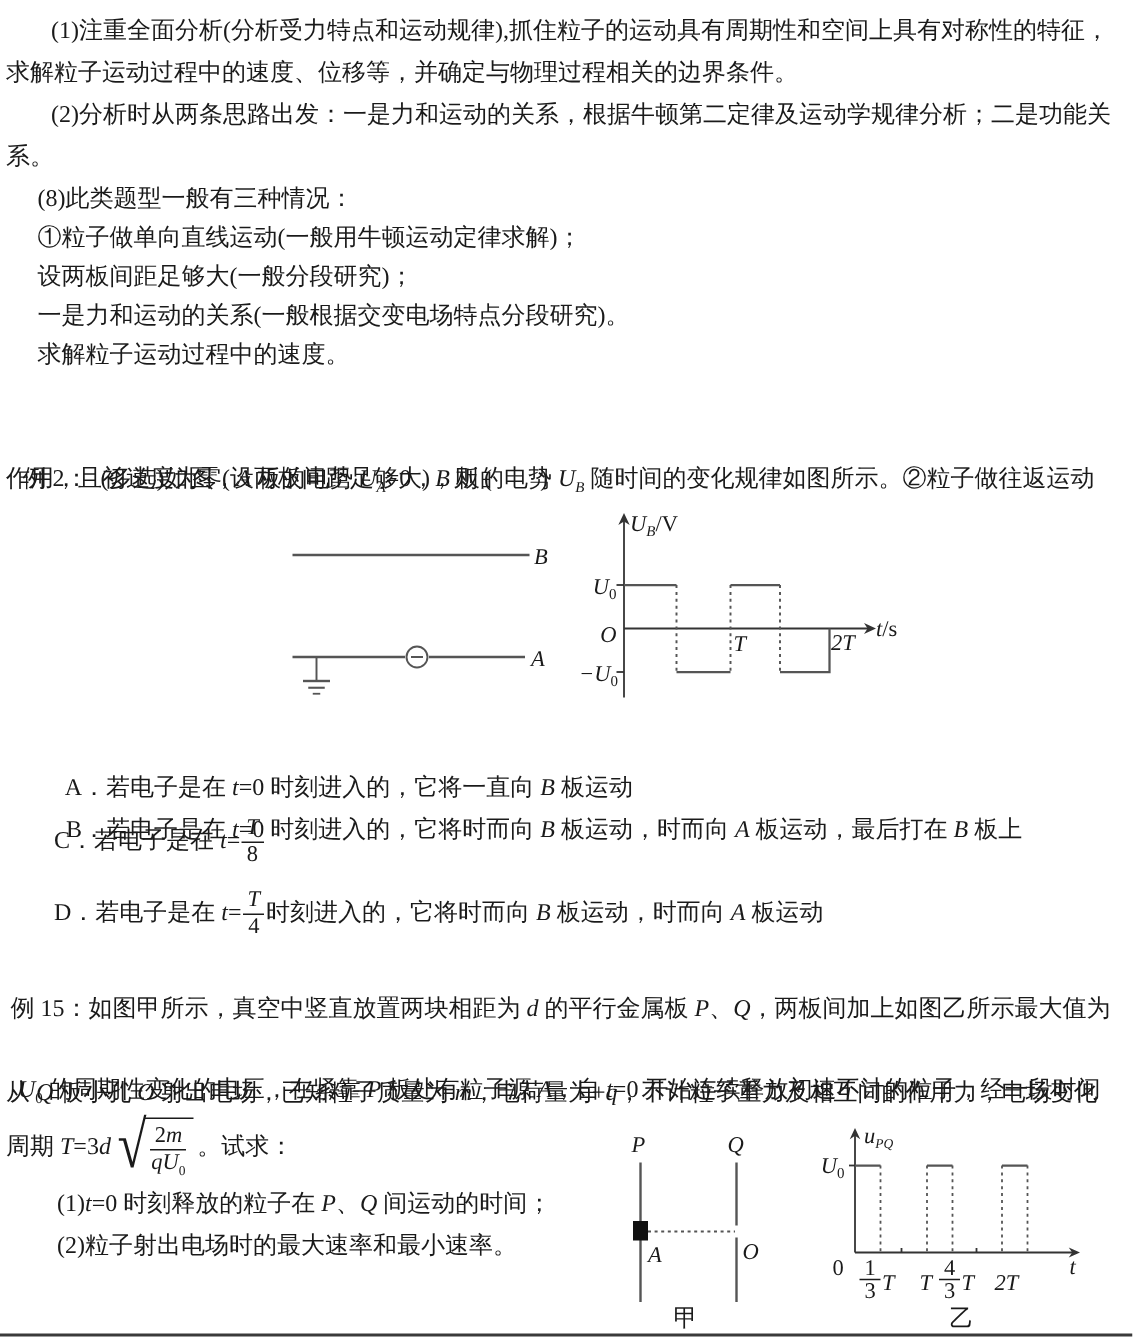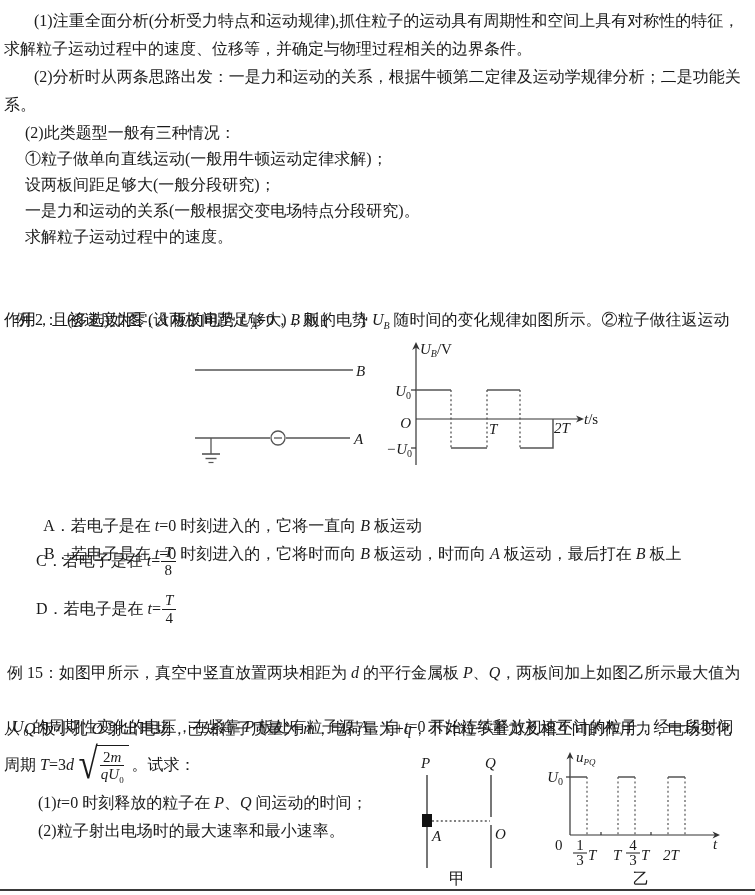--- a/index.html
+++ b/index.html
@@ -27,21 +27,21 @@
   svg text.cjk{font-size:16px;font-style:normal;}
   .divider{position:absolute;left:0;width:755px;height:2px;background:#3a3a3a;}
 </style>
 </head>
 <body>
 
 <div class="line indent" style="top:8px">(1)注重全面分析(分析受力特点和运动规律),抓住粒子的运动具有周期性和空间上具有对称性的特征，</div>
 <div class="line" style="top:36px">求解粒子运动过程中的速度、位移等，并确定与物理过程相关的边界条件。</div>
 <div class="line indent" style="top:64px">(2)分析时从两条思路出发：一是力和运动的关系，根据牛顿第二定律及运动学规律分析；二是功能关</div>
 <div class="line" style="top:92px">系。</div>
-<div class="line" style="top:120px;left:25px">(2)此类题型一般有三种情况：</div>
+<div class="line" style="top:120px;left:25px">(8)此类题型一般有三种情况：</div>
 <div class="line" style="top:146px;left:25px">①粒子做单向直线运动(一般用牛顿运动定律求解)；</div>
 <div class="line" style="top:172px;left:25px">设两板间距足够大(一般分段研究)；</div>
 <div class="line" style="top:198px;left:25px">一是力和运动的关系(一般根据交变电场特点分段研究)。</div>
 <div class="line" style="top:224px;left:25px">求解粒子运动过程中的速度。</div>
 
 <div class="line" style="top:281px;left:7px">
   <span>例 2：</span><span>  (多选)如图，<i>A</i> 板的电势 </span><span class="var">U</span><sub class="var">A</sub><span>=0，<i>B</i> 板的电势 </span><span class="var">U</span><sub class="var">B</sub><span> 随时间的变化规律如图所示。②粒子做往返运动</span>
 </div>
 <div class="line" style="top:307px">作用，且初速度为零(设两板间距足够大)，则 (　　)</div>
 
@@ -86,21 +86,21 @@
 <div class="line" style="top:487px;left:36px">
   <span>A．</span><span>若电子是在 <i>t</i>=0 时刻进入的，它将一直向 <i>B</i> 板运动</span>
 </div>
 <div class="line" style="top:515px;left:36px">
   <span>B．</span><span>若电子是在 <i>t</i>=0 时刻进入的，它将时而向 <i>B</i> 板运动，时而向 <i>A</i> 板运动，最后打在 <i>B</i> 板上</span>
 </div>
 <div class="line flexline" style="top:538px;left:36px">
   <span>C．</span><span>若电子是在 <i>t</i>=</span><span class="frac"><span class="num var">T</span><span class="den">8</span></span>
 </div>
 <div class="line flexline" style="top:586px;left:36px">
-  <span>D．</span><span>若电子是在 <i>t</i>=</span><span class="frac"><span class="num var">T</span><span class="den">4</span></span>
+  <span>D．</span><span>若电子是在 <i>t</i>=</span><span class="frac"><span class="num var">T</span><span class="den">4</span></span><span>时刻进入的，它将时而向 <i>B</i> 板运动，时而向 <i>A</i> 板运动</span>
 </div>
 
 <div class="line" style="top:660px;left:7px">例 15：如图甲所示，真空中竖直放置两块相距为 <i>d</i> 的平行金属板 <i>P</i>、<i>Q</i>，两板间加上如图乙所示最大值为</div>
 <div class="line" style="top:688px">
   <span class="var">U</span><sub style="font-size:10px">0</sub><span> 的周期性变化的电压，在紧靠 <i>P</i> 板处有粒子源 <i>A</i>，自 <i>t</i>=0 开始连续释放初速不计的粒子，经一段时间</span>
 </div>
 <div class="line" style="top:716px">从 <i>Q</i> 板小孔 <i>O</i> 射出电场，已知粒子质量为 <i>m</i>，电荷量为+<i>q</i>，不计粒子重力及相互间的作用力，电场变化</div>
 <div class="line flexline" style="top:742px">
   <span>周期 </span><span class="var">T</span><span>=3</span><span class="var">d</span><span class="sqrt"><span class="rad">√</span><span class="vinc"><span class="frac"><span class="num">2<i>m</i></span><span class="den"><span><i>qU</i></span><sub style="font-size:9px">0</sub></span></span></span></span><span>。试求：</span>
 </div>

